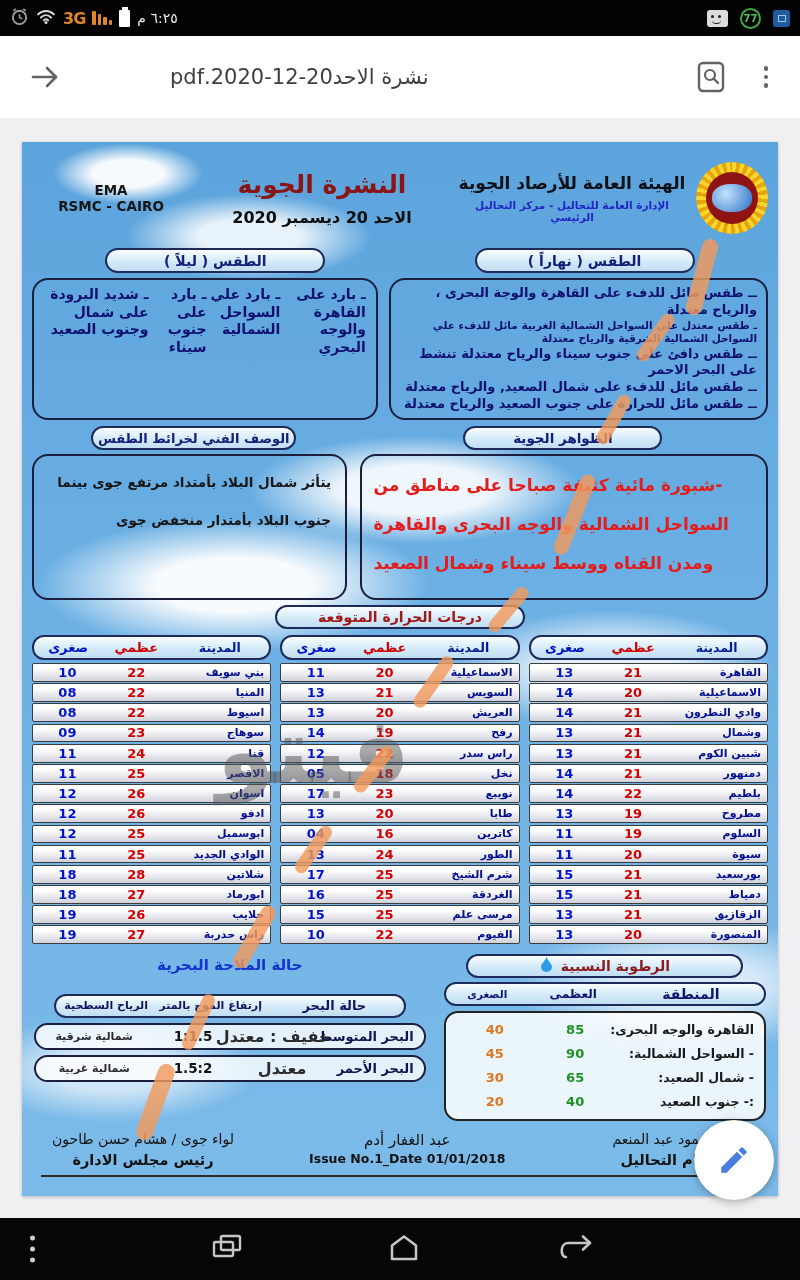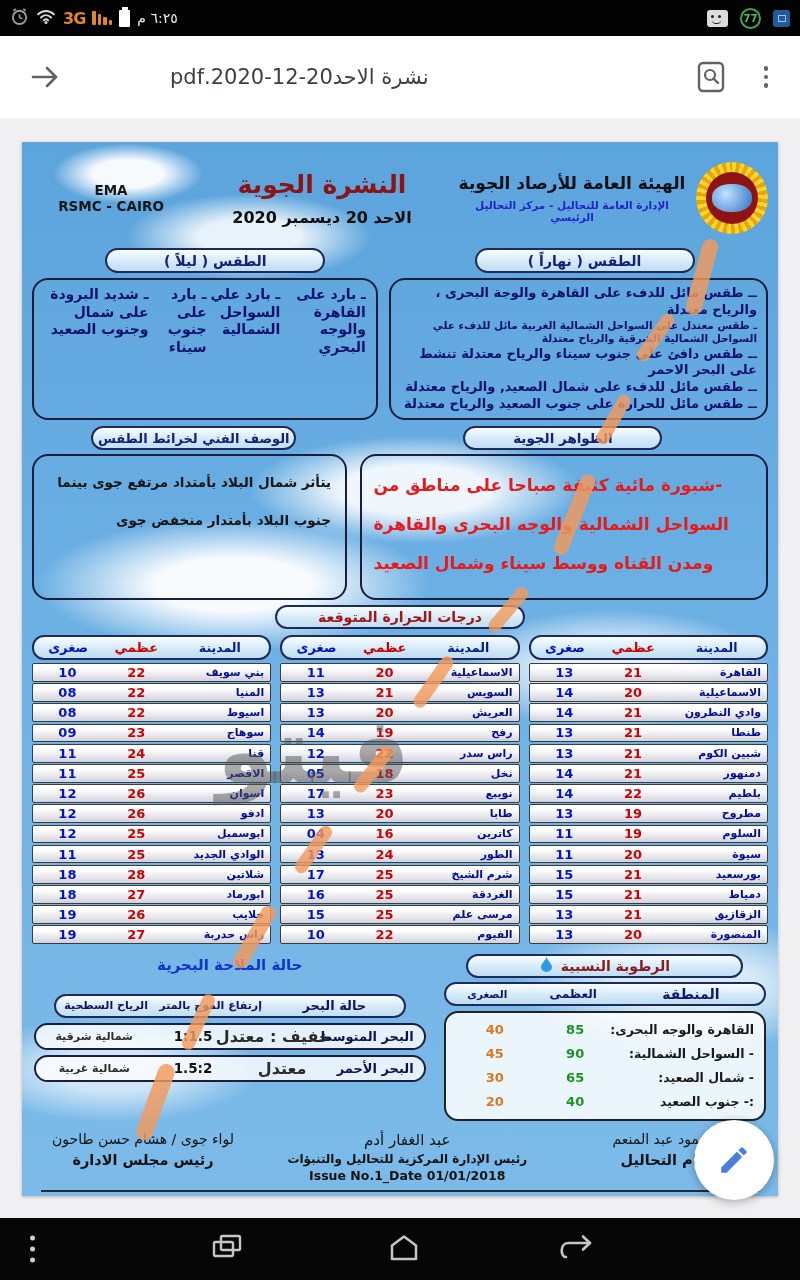--- a/index.html
+++ b/index.html
@@ -323,21 +323,21 @@
                 <span class="c-city">الاسماعيلية</span>
                 <span class="c-max">20</span>
                 <span class="c-min">14</span>
               </div>
               <div class="trow">
                 <span class="c-city">وادي النطرون</span>
                 <span class="c-max">21</span>
                 <span class="c-min">14</span>
               </div>
               <div class="trow">
-                <span class="c-city">طنطا</span>
+                <span class="c-city">وشمال</span>
                 <span class="c-max">21</span>
                 <span class="c-min">13</span>
               </div>
               <div class="trow">
                 <span class="c-city">شبين الكوم</span>
                 <span class="c-max">21</span>
                 <span class="c-min">13</span>
               </div>
               <div class="trow">
                 <span class="c-city">دمنهور</span>
@@ -610,21 +610,20 @@
         </div>
       </div>
 
       <div class="sign-row">
         <div class="sig sig-right">
           <div class="sig-name">محمود عبد المنعم</div>
           <div class="sig-title">عام التحاليل</div>
         </div>
         <div class="sig sig-center">
           <div class="sig-name">عبد الغفار أدم</div>
-          <div class="sig-title">رئيس الإدارة المركزية للتحاليل والتنبؤات</div>
           <div class="sig-issue">Issue No.1_Date 01/01/2018</div>
         </div>
         <div class="sig sig-left">
           <div class="sig-name">لواء جوى / هشام حسن طاحون</div>
           <div class="sig-title">رئيس مجلس الادارة</div>
         </div>
       </div>
 
       <div class="divider"></div>
 

